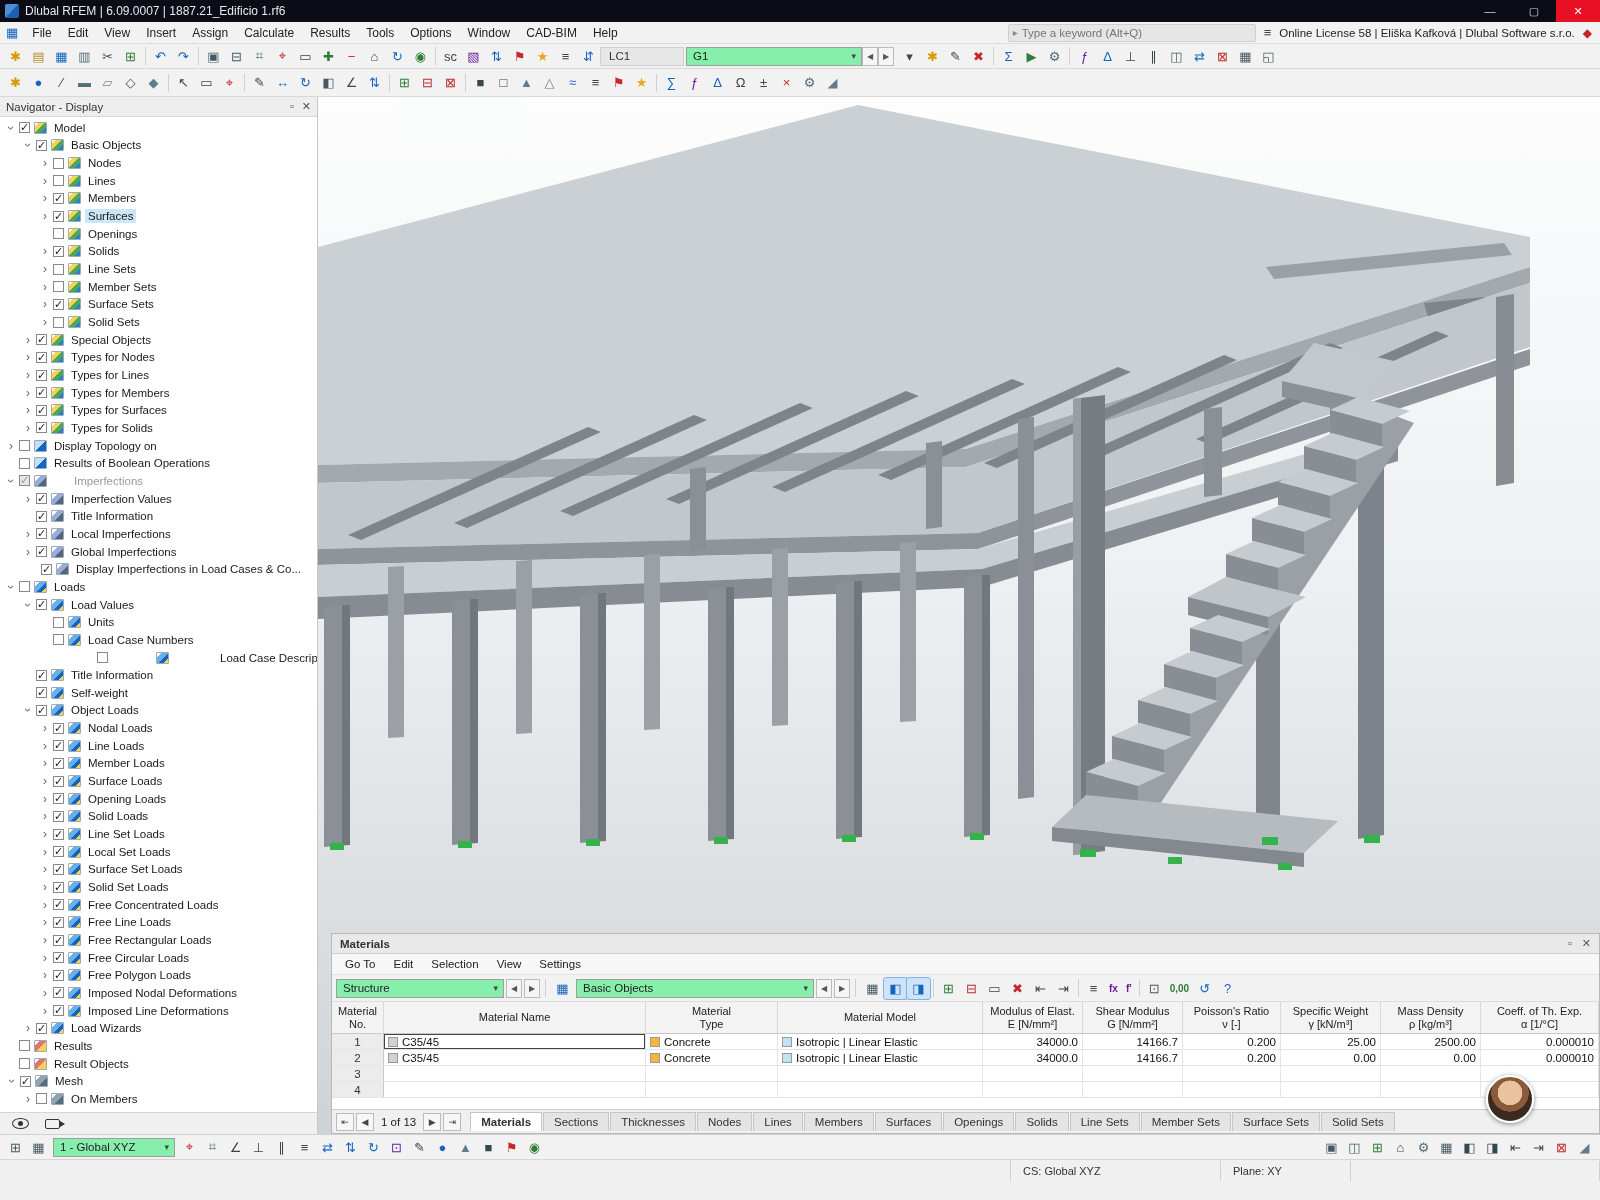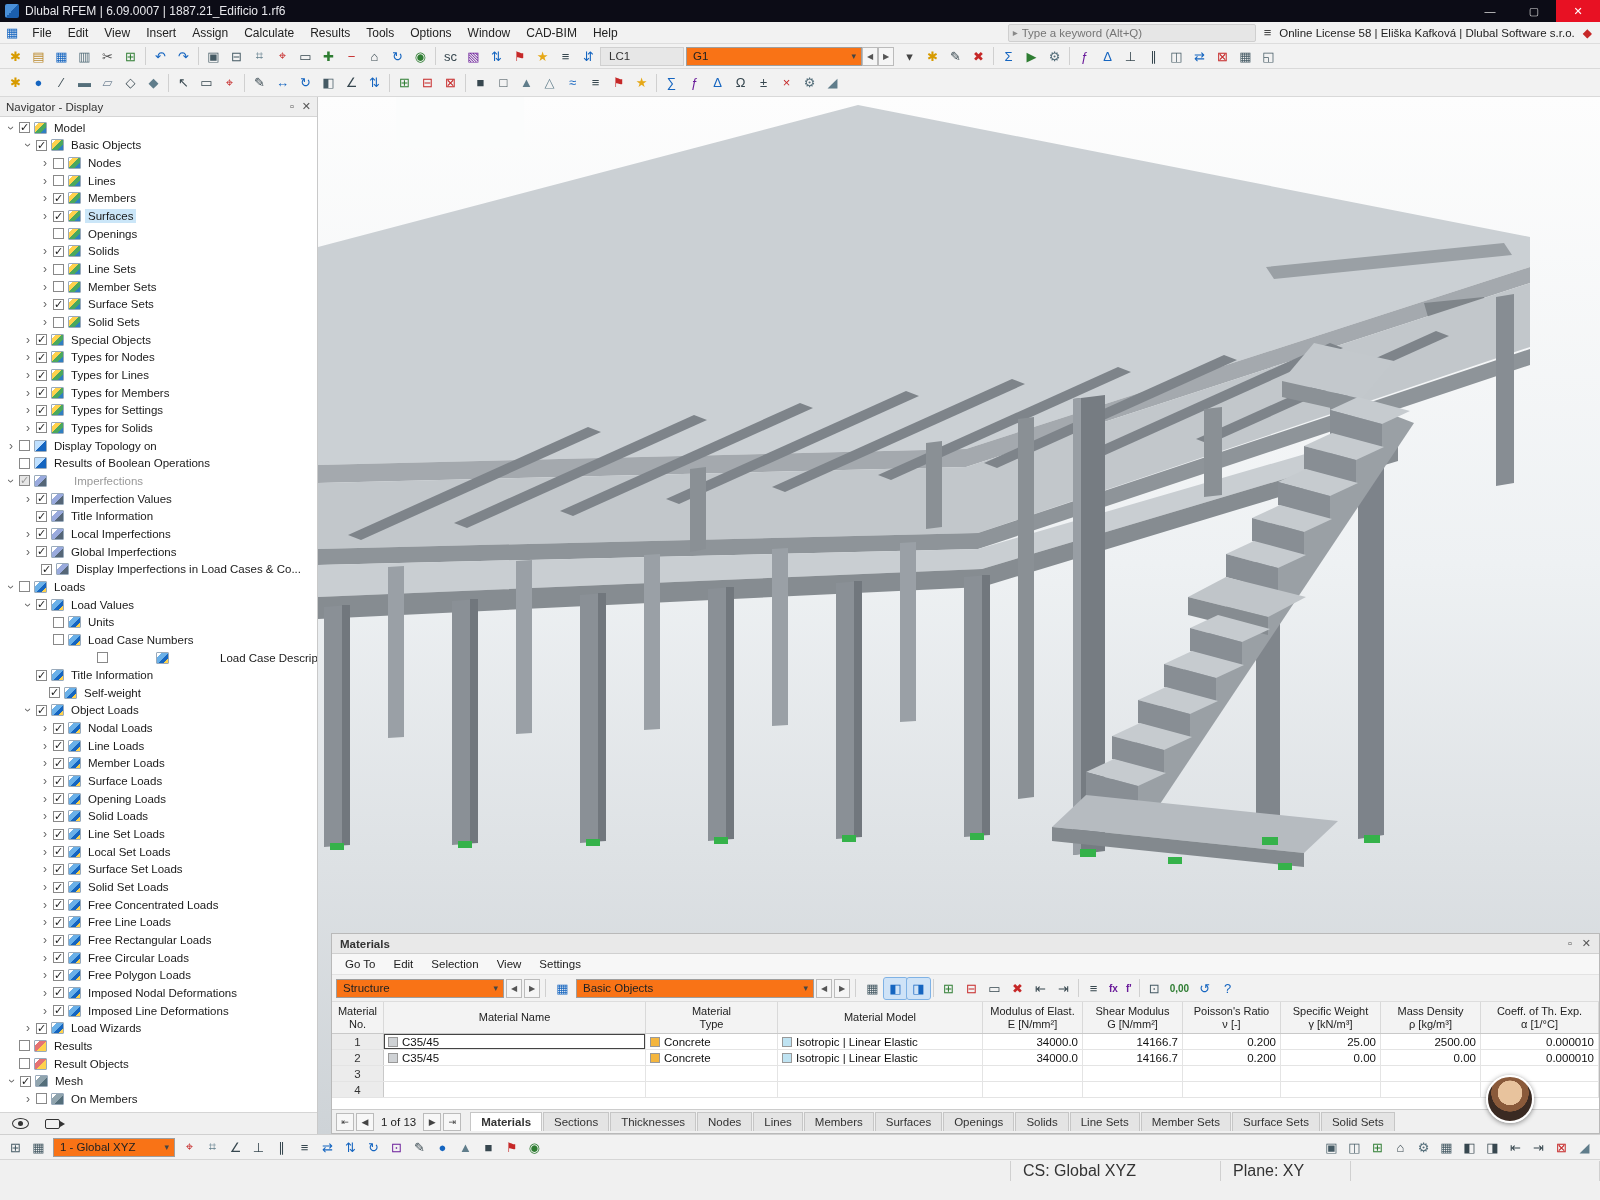--- a/index.html
+++ b/index.html
@@ -37,21 +37,21 @@
              display:flex; align-items:center; padding:0 4px; }
   #tb1 { top:44px; height:25px; }
   #tb2 { top:69px; height:28px; }
   .tbi { width:23px; height:21px; display:flex; align-items:center; justify-content:center;
          font-size:13px; color:#444; border-radius:2px; flex:none; }
   .tbi.wide { width:auto; padding:0 4px; font-size:10px; font-weight:bold; }
   .tbi.active { background:#cfe3f7; outline:1px solid #7fb2e5; }
   .tb-sep { width:1px; height:18px; background:#d0d0d0; margin:0 3px; flex:none; }
   .flat-label { background:#e7e7e7; border:1px solid #d0d0d0; height:19px; width:84px; padding:0 8px;
                 font-size:11.5px; display:flex; align-items:center; color:#333; flex:none; }
-  .combo { background:#f97316; border:1px solid #9e9e9e; height:19px; display:flex; align-items:center;
+  .combo { background:#86efac; border:1px solid #9e9e9e; height:19px; display:flex; align-items:center;
            font-size:11.5px; padding:0 2px 0 6px; color:#222; flex:none; }
   .combo .arrow { margin-left:auto; color:#444; font-size:9px; padding:0 3px; }
   .mini-btn { width:16px; height:19px; border:1px solid #bbb; background:#f5f5f5; display:flex; flex:none;
               align-items:center; justify-content:center; font-size:8px; color:#555; }
 
   
   .navigator { position:absolute; left:0; top:97px; width:318px; height:1037px; background:#fff;
                border-right:1px solid #c9c9c9; display:flex; flex-direction:column; }
   .nav-header { height:20px; background:#eeeeee; border-bottom:1px solid #d5d5d5; display:flex; flex:none;
                 align-items:center; padding:0 6px; font-size:11.5px; color:#333; }
@@ -119,21 +119,21 @@
             align-items:center; justify-content:center; font-size:9px; color:#444; }
   .pager .plabel { padding:0 5px; }
   .tab { padding:3px 10px; font-size:11.5px; background:#e4e4e4; border:1px solid #c6c6c6;
          border-bottom:none; color:#333; }
   .tab.active { background:#fff; font-weight:bold; }
 
   
   .sb-tools { position:absolute; left:0; right:0; top:1134px; height:25px; background:#f2f2f2;
               border-top:1px solid #d0d0d0; display:flex; align-items:center; padding:0 4px; z-index:6; }
   .sb-info { position:absolute; left:0; right:0; top:1159px; height:41px; background:#f0f0f0;
-             border-top:1px solid #d6d6d6; display:flex; font-size:16px; color:#333; z-index:6; }
+             border-top:1px solid #d6d6d6; display:flex; font-size:11px; color:#333; z-index:6; }
   .sb-seg { border-left:1px solid #d0d0d0; display:flex; align-items:center; padding:0 12px; height:20px; margin-top:1px; }
   .sb-fill { flex:1; }
 
   .avatar { position:absolute; left:1486px; top:1075px; width:48px; height:48px; border-radius:50%;
             border:2px solid #fff; box-shadow:0 1px 5px rgba(0,0,0,.45); z-index:9;
             background:radial-gradient(circle at 50% 36%, #e8c39d 0 34%, #8a5a3a 35% 52%, #3a2a22 53% 100%); }
 </style>
 </head>
 <body>
 
@@ -478,21 +478,21 @@
         <div class="tree-row" style="padding-left: 21px;">
           <span class="chev">›</span>
           <span class="cb on"></span>
           <span class="ti "></span>
           <span class="tl">Types for Members</span>
         </div>
         <div class="tree-row" style="padding-left: 21px;">
           <span class="chev">›</span>
           <span class="cb on"></span>
           <span class="ti "></span>
-          <span class="tl">Types for Settings</span>
+          <span class="tl">Types for Surfaces</span>
         </div>
         <div class="tree-row" style="padding-left: 21px;">
           <span class="chev">›</span>
           <span class="cb on"></span>
           <span class="ti "></span>
           <span class="tl">Types for Solids</span>
         </div>
         <div class="tree-row" style="padding-left: 4px;">
           <span class="chev">›</span>
           <span class="cb"></span>
@@ -570,21 +570,21 @@
           <span class="cb"></span>
           <span class="ti load"></span>
           <span class="tl">Load Case Descriptions</span>
         </div>
         <div class="tree-row" style="padding-left: 21px;">
           <span class="chev"></span>
           <span class="cb on"></span>
           <span class="ti load"></span>
           <span class="tl">Title Information</span>
         </div>
-        <div class="tree-row" style="padding-left: 34px; text-align: right;">
+        <div class="tree-row" style="padding-left: 21px; text-align: right;">
           <span class="chev"></span>
           <span class="cb on"></span>
           <span class="ti load"></span>
           <span class="tl">Self-weight</span>
         </div>
         <div class="tree-row" style="padding-left: 21px;">
           <span class="chev down">›</span>
           <span class="cb on"></span>
           <span class="ti load"></span>
           <span class="tl">Object Loads</span>

